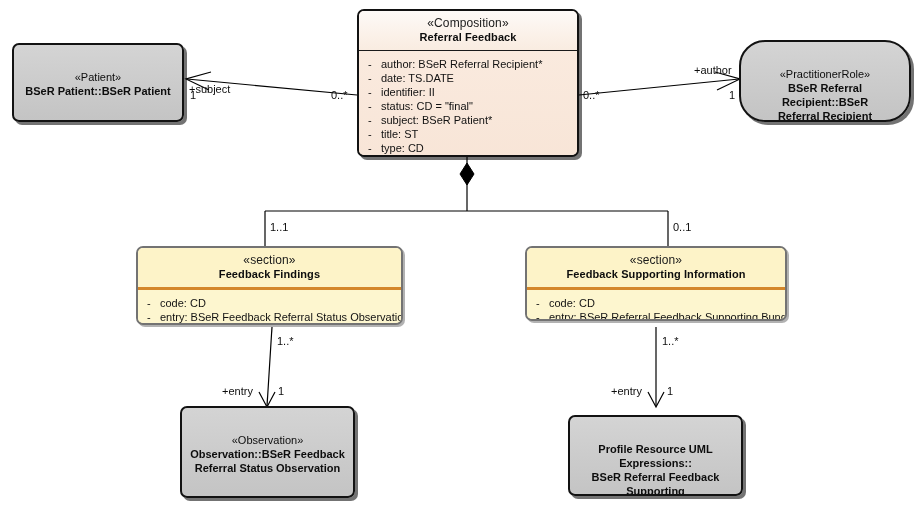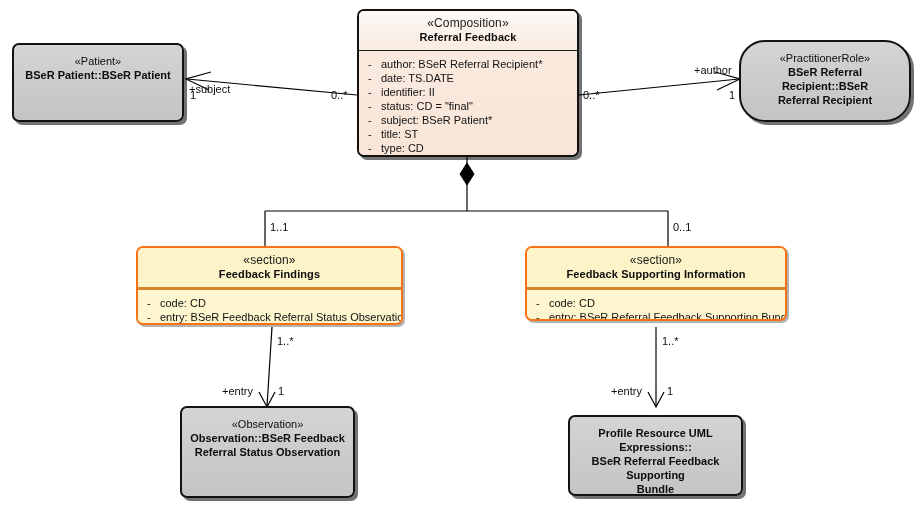--- a/index.html
+++ b/index.html
@@ -30,21 +30,21 @@
   }
   .uml-box.gray {
     background: linear-gradient(180deg, #d4d4d4 0%, #cbcbcb 55%, #c4c4c4 100%);
     border-color: #121212;
   }
   .uml-box.peach {
     border-color: #121212;
     background: #f8e3d6;
   }
   .uml-box.yellow {
-    border: 2px solid #f97316;
+    border: 2px solid #737373;
     box-shadow: 2px 2px 0 rgba(0,0,0,0.30);
     background: #fdf6cf;
   }
 
   .box-header {
     box-sizing: border-box;
     text-align: center;
     padding: 5px 6px 6px 6px;
     line-height: 1.22;
   }
@@ -99,21 +99,21 @@
     flex-direction: column;
     justify-content: center;
     align-items: center;
     height: 100%;
     box-sizing: border-box;
     padding: 4px 8px;
     text-align: center;
   }
   .center-lines.top-aligned {
     justify-content: flex-start;
-    padding-top: 9px;
+    padding-top: 25px;
   }
   .gline {
     font-size: 11px;
     font-weight: bold;
     color: #0d0d0d;
     line-height: 14px;
   }
   .gline.stereo {
     font-weight: normal;
   }

